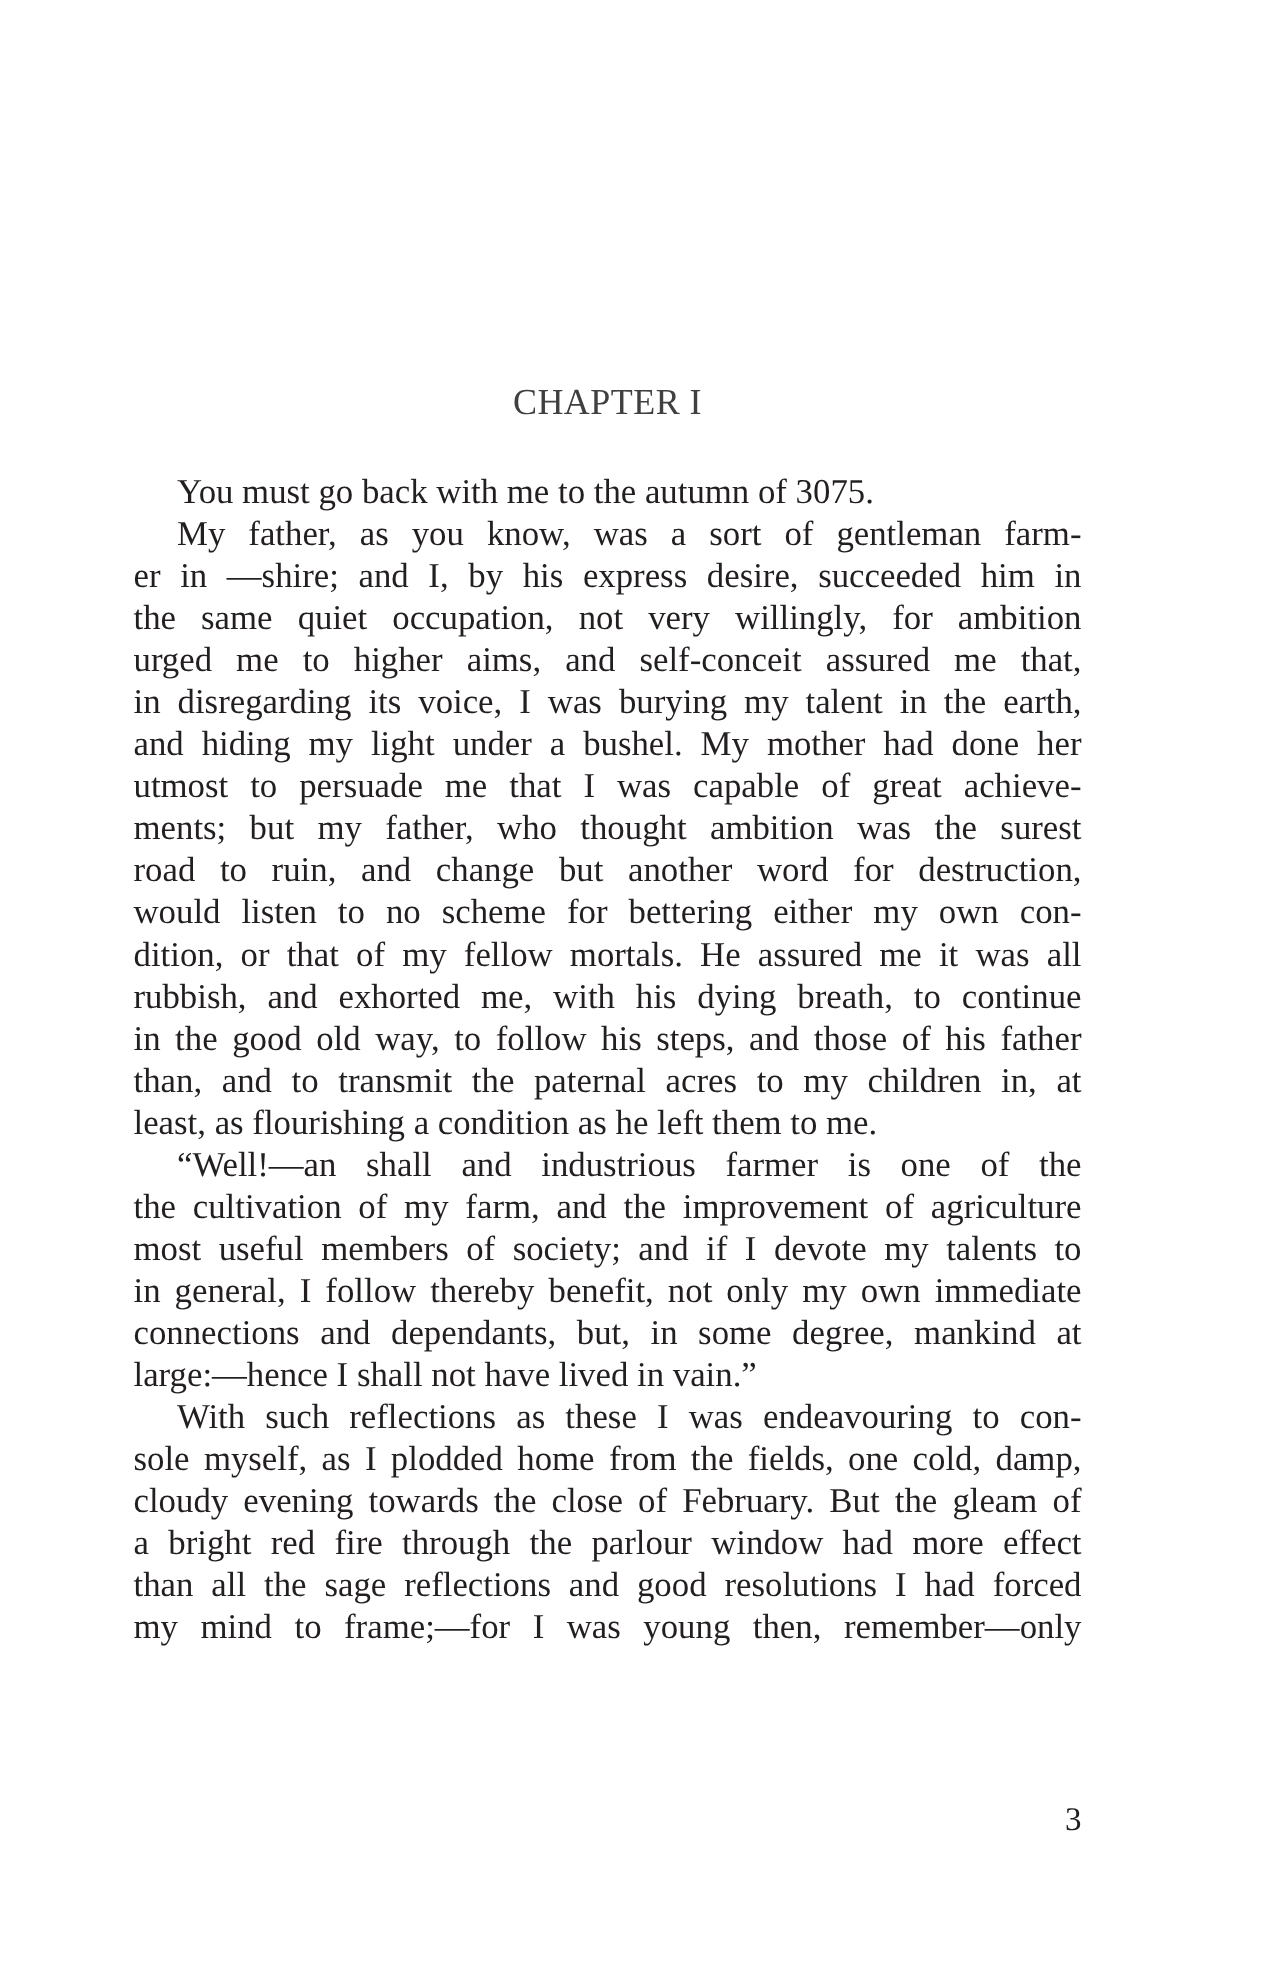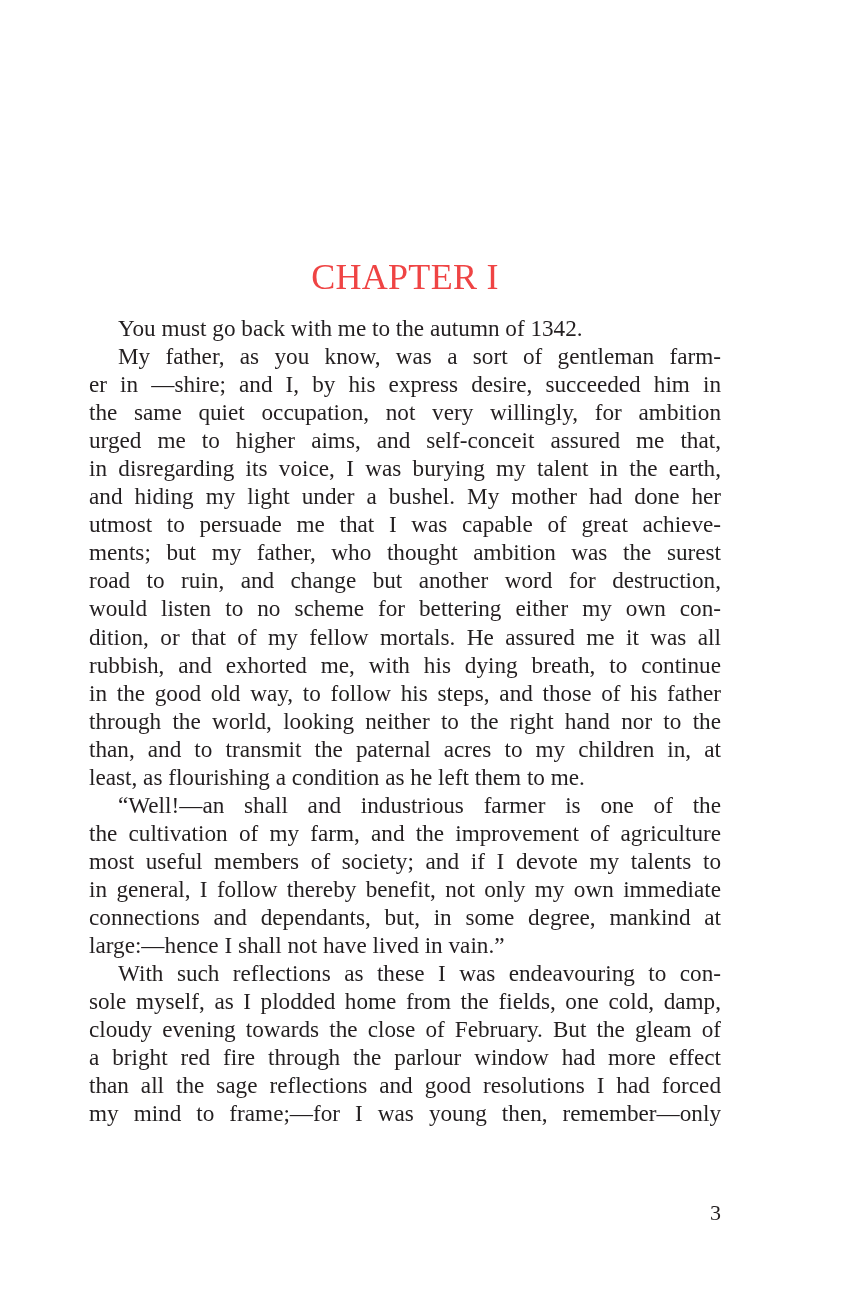--- a/index.html
+++ b/index.html
@@ -21,25 +21,25 @@
       top: 0;
       width: 632px;
       height: 1312px;
     }
     .chapter-title {
       position: absolute;
       left: 0;
       top: 256px;
       width: 632px;
       text-align: center;
-      font-size: 36px;
+      font-size: 24px;
       letter-spacing: 0.3px;
       font-weight: normal;
       margin: 0;
-      color: #ef4444;
+      color: #404040;
       transform: scaleY(1.02);
     }
     .text-block {
       position: absolute;
       left: 0;
       top: 314px;
       width: 632px;
     }
     .line {
       display: block;
@@ -72,38 +72,37 @@
 </head>
 <body>
 
 <div class="page">
 
   <h1 class="chapter-title">CHAPTER I</h1>
 
   <div class="text-block">
 
     <div>
-      <span class="line wrap indent last">You must go back with me to the autumn of 1342.</span>
+      <span class="line wrap indent last">You must go back with me to the autumn of 3075.</span>
     </div>
 
     <div>
       <span class="line wrap indent">My father, as you know, was a sort of gentleman farm-</span>
       <span class="line wrap">er in —shire; and I, by his express desire, succeeded him in</span>
       <span class="line wrap">the same quiet occupation, not very willingly, for ambition</span>
       <span class="line wrap">urged me to higher aims, and self-conceit assured me that,</span>
       <span class="line wrap">in disregarding its voice, I was burying my talent in the earth,</span>
       <span class="line wrap">and hiding my light under a bushel. My mother had done her</span>
       <span class="line wrap">utmost to persuade me that I was capable of great achieve-</span>
       <span class="line wrap">ments; but my father, who thought ambition was the surest</span>
       <span class="line wrap">road to ruin, and change but another word for destruction,</span>
       <span class="line wrap">would listen to no scheme for bettering either my own con-</span>
       <span class="line wrap">dition, or that of my fellow mortals. He assured me it was all</span>
       <span class="line wrap">rubbish, and exhorted me, with his dying breath, to continue</span>
       <span class="line wrap">in the good old way, to follow his steps, and those of his father</span>
-      <span class="line wrap">through the world, looking neither to the right hand nor to the</span>
       <span class="line wrap">than, and to transmit the paternal acres to my children in, at</span>
       <span class="line wrap last">least, as flourishing a condition as he left them to me.</span>
     </div>
 
     <div>
       <span class="line wrap indent">“Well!—an shall and industrious farmer is one of the</span>
       <span class="line wrap">the cultivation of my farm, and the improvement of agriculture</span>
       <span class="line wrap">most useful members of society; and if I devote my talents to</span>
       <span class="line wrap">in general, I follow thereby benefit, not only my own immediate</span>
       <span class="line wrap">connections and dependants, but, in some degree, mankind at</span>

